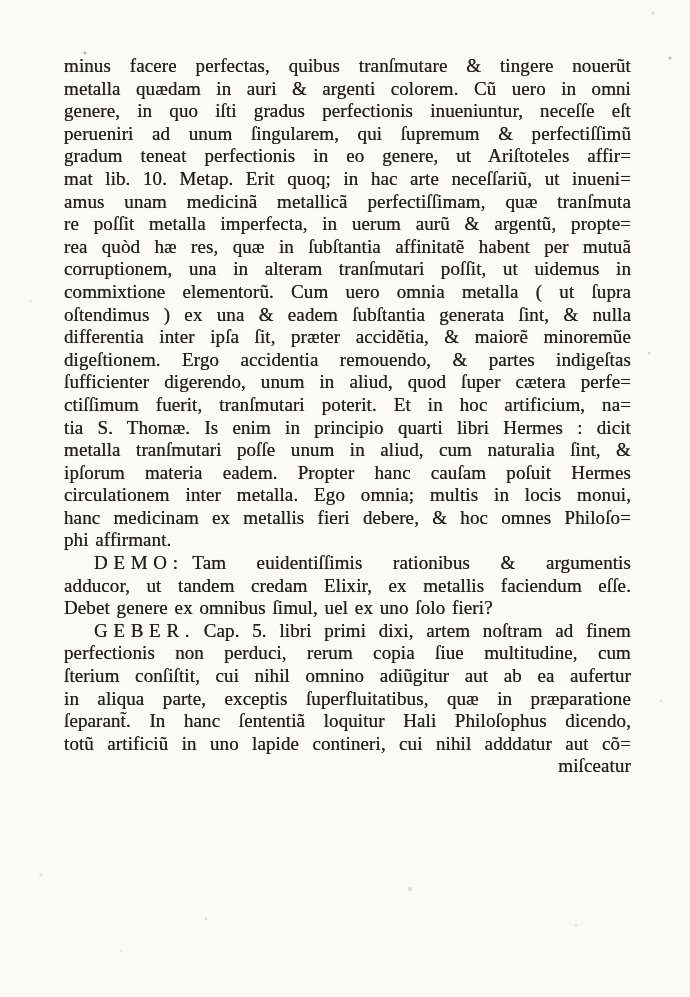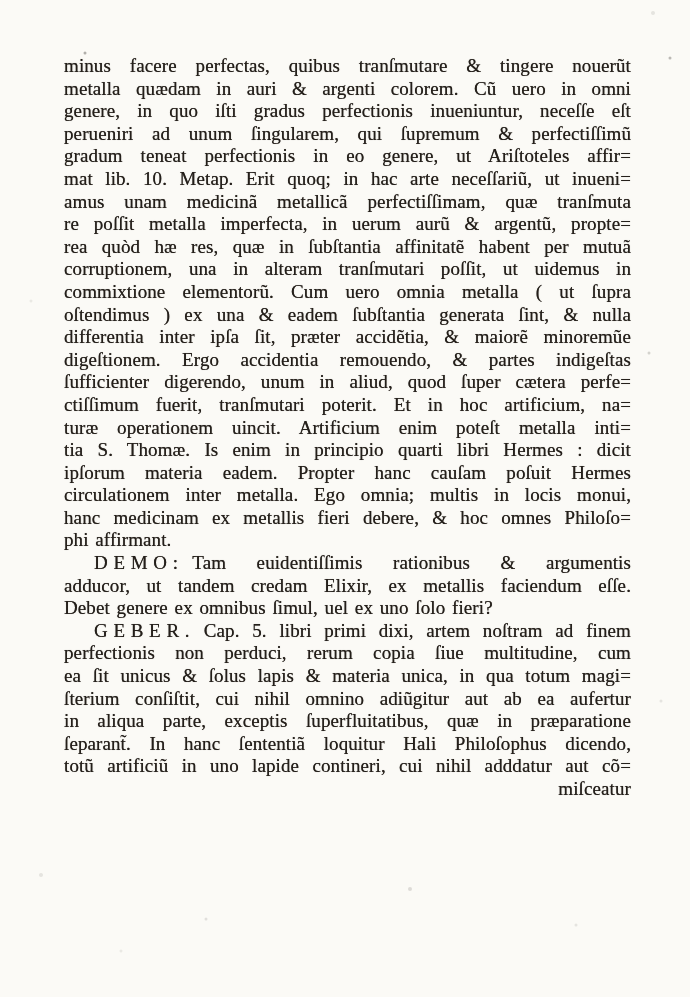--- a/index.html
+++ b/index.html
@@ -74,32 +74,31 @@
       <div class="line"><span>amus unam medicinã metallicã perfectiſſimam, quæ tranſmuta</span></div>
       <div class="line"><span>re poſſit metalla imperfecta, in uerum aurũ &amp; argentũ, propte=</span></div>
       <div class="line"><span>rea quòd hæ res, quæ in ſubſtantia affinitatẽ habent per mutuã</span></div>
       <div class="line"><span>corruptionem, una in alteram tranſmutari poſſit, ut uidemus in</span></div>
       <div class="line"><span>commixtione elementorũ.  Cum uero omnia metalla ( ut ſupra</span></div>
       <div class="line"><span>oſtendimus ) ex una &amp; eadem ſubſtantia generata ſint, &amp; nulla</span></div>
       <div class="line"><span>differentia inter ipſa ſit, præter accidẽtia, &amp; maiorẽ minoremũe</span></div>
       <div class="line"><span>digeſtionem.  Ergo accidentia remouendo, &amp; partes indigeſtas</span></div>
       <div class="line"><span>ſufficienter digerendo, unum in aliud, quod ſuper cætera perfe=</span></div>
       <div class="line"><span>ctiſſimum fuerit, tranſmutari poterit.  Et in hoc artificium, na=</span></div>
-      <div class="line"><span>turæ operationem uincit.  Artificium enim poteſt metalla inti=</span></div>
       <div class="line"><span>tia S. Thomæ.  Is enim in principio quarti libri Hermes : dicit</span></div>
+      <div class="line"><span>metalla tranſmutari poſſe unum in aliud, cum naturalia ſint, &amp;</span></div>
       <div class="line"><span>ipſorum materia eadem.  Propter hanc cauſam poſuit Hermes</span></div>
       <div class="line"><span>circulationem inter metalla. Ego omnia; multis in locis monui,</span></div>
       <div class="line"><span>hanc medicinam ex metallis fieri debere, &amp; hoc omnes Philoſo=</span></div>
       <div class="line align-left"><span>phi affirmant.</span></div>
       <div class="line indent"><span class="speaker">DEMO:</span><span>Tam euidentiſſimis rationibus &amp; argumentis</span></div>
       <div class="line"><span>adducor, ut tandem credam Elixir, ex metallis faciendum eſſe.</span></div>
       <div class="line align-left"><span>Debet genere ex omnibus ſimul, uel ex uno ſolo fieri?</span></div>
       <div class="line indent"><span class="speaker">GEBER.</span><span>Cap. 5. libri primi dixi, artem noſtram ad finem</span></div>
       <div class="line"><span>perfectionis non perduci, rerum copia ſiue multitudine, cum</span></div>
-      <div class="line"><span>ea ſit unicus &amp; ſolus lapis &amp; materia unica, in qua totum magi=</span></div>
       <div class="line"><span>ſterium conſiſtit, cui nihil omnino adiũgitur aut ab ea aufertur</span></div>
       <div class="line"><span>in aliqua parte, exceptis ſuperfluitatibus, quæ in præparatione</span></div>
       <div class="line"><span>ſeparant̃. In hanc ſententiã loquitur Hali Philoſophus dicendo,</span></div>
       <div class="line"><span>totũ artificiũ in uno lapide contineri, cui nihil adddatur aut cõ=</span></div>
       <div class="line align-right"><span>miſceatur</span></div>
     </div>
   <div class="speckles"></div>
 </div>
 
 </body></html>

